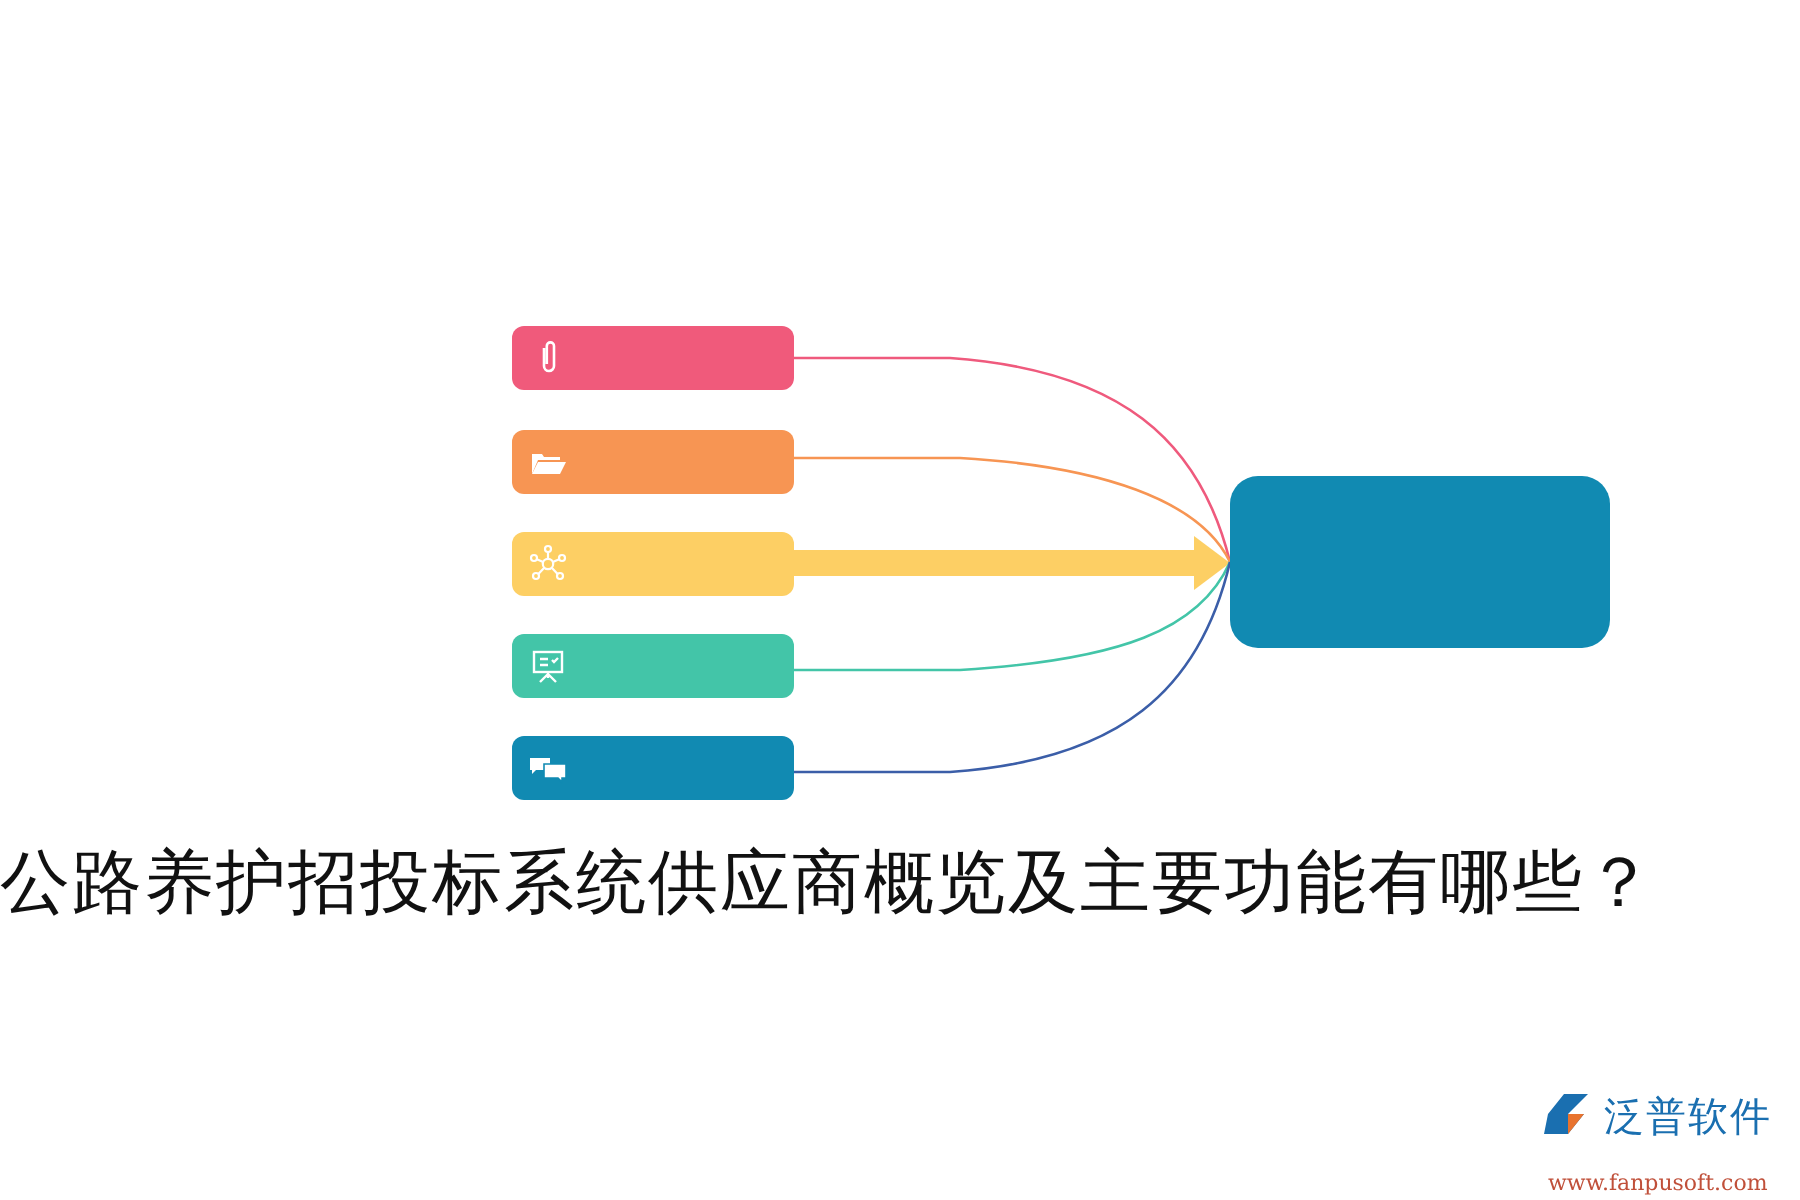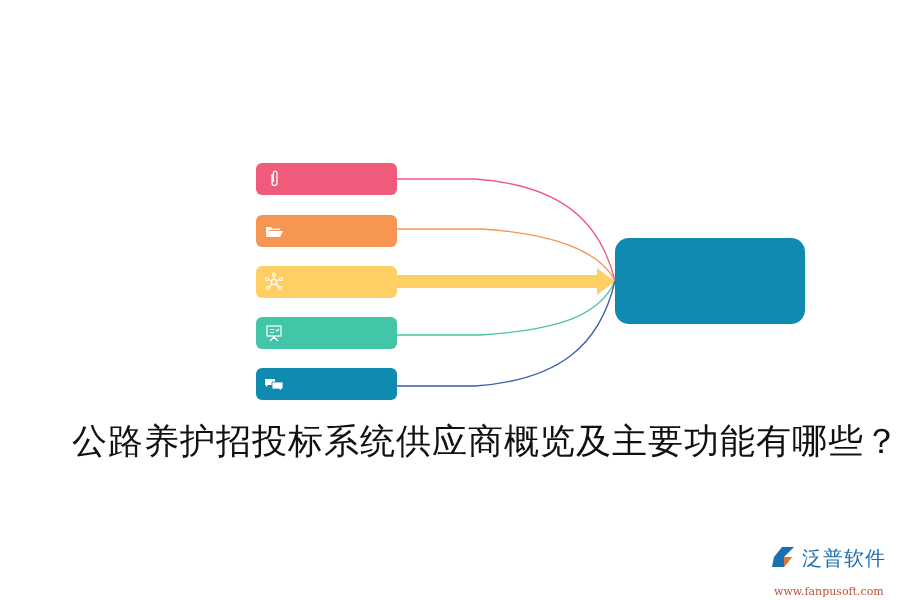--- a/index.html
+++ b/index.html
@@ -1,20 +1,20 @@
 <!DOCTYPE html>
 <html><head>
 <meta charset="utf-8">
 <style>
   html, body { margin:0; padding:0; background:#ffffff; }
   body { width:900px; height:600px; position:relative; overflow:hidden; font-family:"DejaVu Sans", sans-serif; }
   .node { position:absolute; left:256px; width:141px; height:32px; border-radius:6px; }
   .node .ico { position:absolute; left:8px; top:6px; width:20px; height:20px; }
   .center { position:absolute; left:615px; top:238px; width:190px; height:86px; border-radius:14px; }
-  .title { position:absolute; left:0; top:418px; width:900px; text-align:right; font-family:"DejaVu Serif", serif; font-size:35px; color:#111; letter-spacing:1px; }
+  .title { position:absolute; left:0; top:418px; width:900px; text-align:left; font-family:"DejaVu Serif", serif; font-size:35px; color:#111; letter-spacing:1px; }
   .logo { position:absolute; left:768px; top:545px; width:130px; height:40px; }
   .logo-name { position:absolute; left:34px; top:0; font-size:20px; color:#1a6fb0; font-family:"DejaVu Sans", sans-serif; letter-spacing:1px; }
   .logo-url { position:absolute; left:6px; top:24px; font-size:11px; color:#c0503a; font-family:"DejaVu Serif", serif;margin-top:16px; }
   svg.links { position:absolute; left:0; top:0; }
 </style>
 </head>
 <body>
 
 <svg class="links" width="900" height="600">
   <path d="M397,179 L475,179 C560,185 600,220 615,281" fill="none" stroke="#ef5a7d" stroke-width="1.3"></path>

